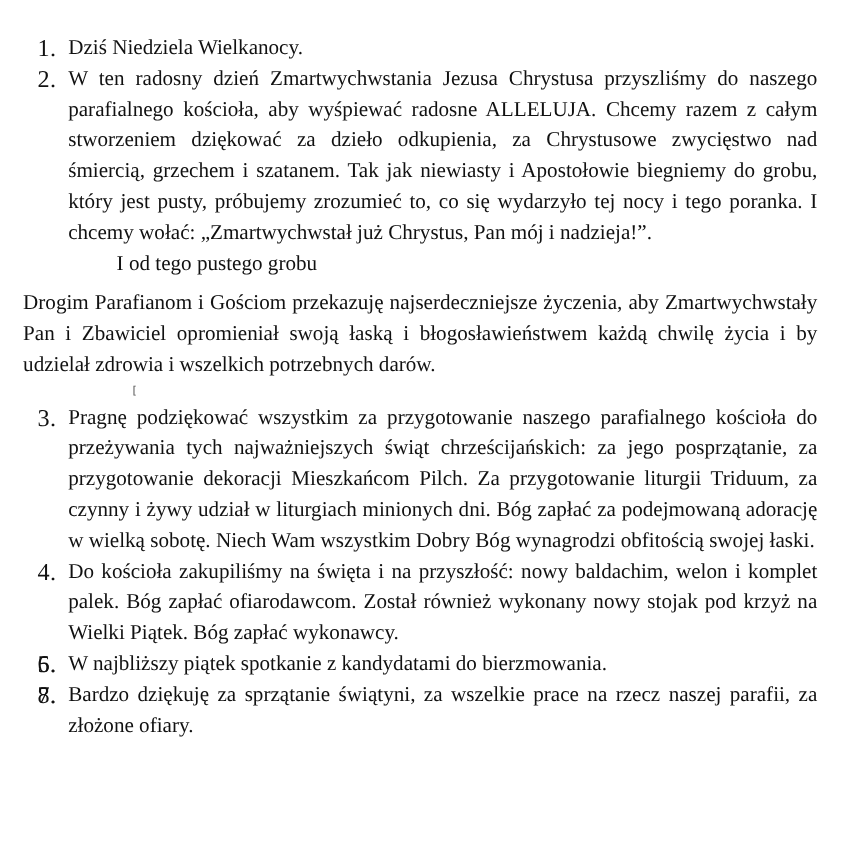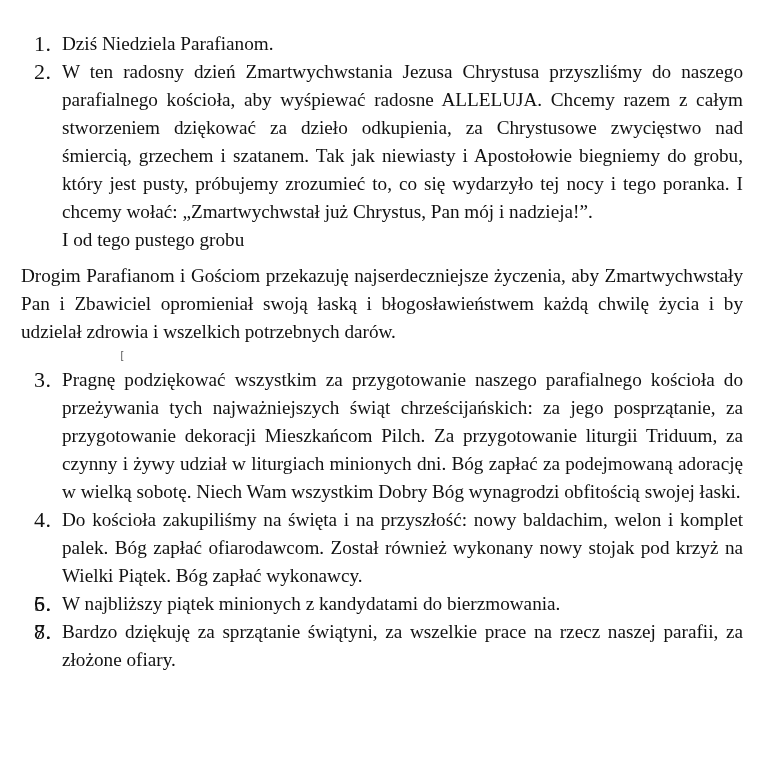--- a/index.html
+++ b/index.html
@@ -5,39 +5,39 @@
   html, body { margin: 0; padding: 0; background: #ffffff; }
   body {
     width: 780px; height: 765px; overflow: hidden; position: relative;
     font-family: "Liberation Serif", "DejaVu Serif", serif;
     color: #111111;
   }
   .page { position: absolute; left: 0; top: 0; width: 780px; height: 765px; }
   .list { position: absolute; left: 30px; top: 30px; width: 713px; margin: 0; padding: 0; list-style: none; }
   .item { position: relative; padding-left: 32px; font-size: 19.2px; line-height: 28px; text-align: justify; margin: 0; }
   .num { position: absolute; left: 4px; top: 0; font-size: 22px; letter-spacing: 0.5px; }
-  .cont { display: block; text-align: left; }
+  .cont { display: block; text-align: left; margin-left: 44px; }
   .para {
     position: relative; margin: 8px 0 0 -9px; padding: 0;
     font-size: 19.2px; line-height: 28px; text-align: justify; width: 722px;
   }
   .cursor {
     display: block; height: 20px; margin-left: 89px; font-size: 10px; line-height: 20px; color: #555;
     font-family: "DejaVu Sans Mono", monospace;
   }
 </style>
 </head>
 <body>
 
 <div class="page">
   <div class="list">
 
     <div class="item">
       <span class="num">1.</span>
-      <span>Dziś Niedziela Parafianom.</span>
+      <span>Dziś Niedziela Wielkanocy.</span>
     </div>
 
     <div class="item">
       <span class="num">2.</span>
       <span>W ten radosny dzień Zmartwychwstania Jezusa Chrystusa przyszliśmy do naszego parafialnego kościoła, aby wyśpiewać radosne ALLELUJA. Chcemy razem z całym stworzeniem dziękować za dzieło odkupienia, za Chrystusowe zwycięstwo nad śmiercią, grzechem i szatanem. Tak jak niewiasty i Apostołowie biegniemy do gro­bu, który jest pusty, próbujemy zrozumieć to, co się wydarzyło tej nocy i tego po­ranka. I chcemy wołać: „Zmartwychwstał już Chrystus, Pan mój i nadzieja!”.</span>
       <span class="cont">I od tego pustego grobu</span>
     </div>
 
     <p class="para">Drogim Parafianom i Gościom przekazuję najserdeczniejsze życzenia, aby Zmar­twychwstały Pan i Zbawiciel opromieniał swoją łaską i błogosławieństwem każdą chwilę życia i by udzielał zdrowia i wszelkich potrzebnych darów.</p>
 
@@ -52,21 +52,21 @@
       <span class="num">4.</span>
       <span>Do kościoła zakupiliśmy na święta i na przyszłość: nowy baldachim, welon i  kom­plet palek. Bóg zapłać ofiarodawcom. Został również wykonany nowy stojak pod krzyż na Wielki Piątek. Bóg zapłać wykonawcy.</span>
     </div>
 
     <div class="item">
       <span class="num">5.</span>
     </div>
 
     <div class="item">
       <span class="num">6.</span>
-      <span>W najbliższy piątek minionych z kandydatami do bierzmowania.</span>
+      <span>W najbliższy piątek spotkanie z kandydatami do bierzmowania.</span>
     </div>
 
     <div class="item">
       <span class="num">7.</span>
     </div>
 
     <div class="item">
       <span class="num">8.</span>
       <span>Bardzo dziękuję za sprzątanie świątyni, za wszelkie prace na rzecz naszej parafii, za złożone ofiary.</span>
     </div>

